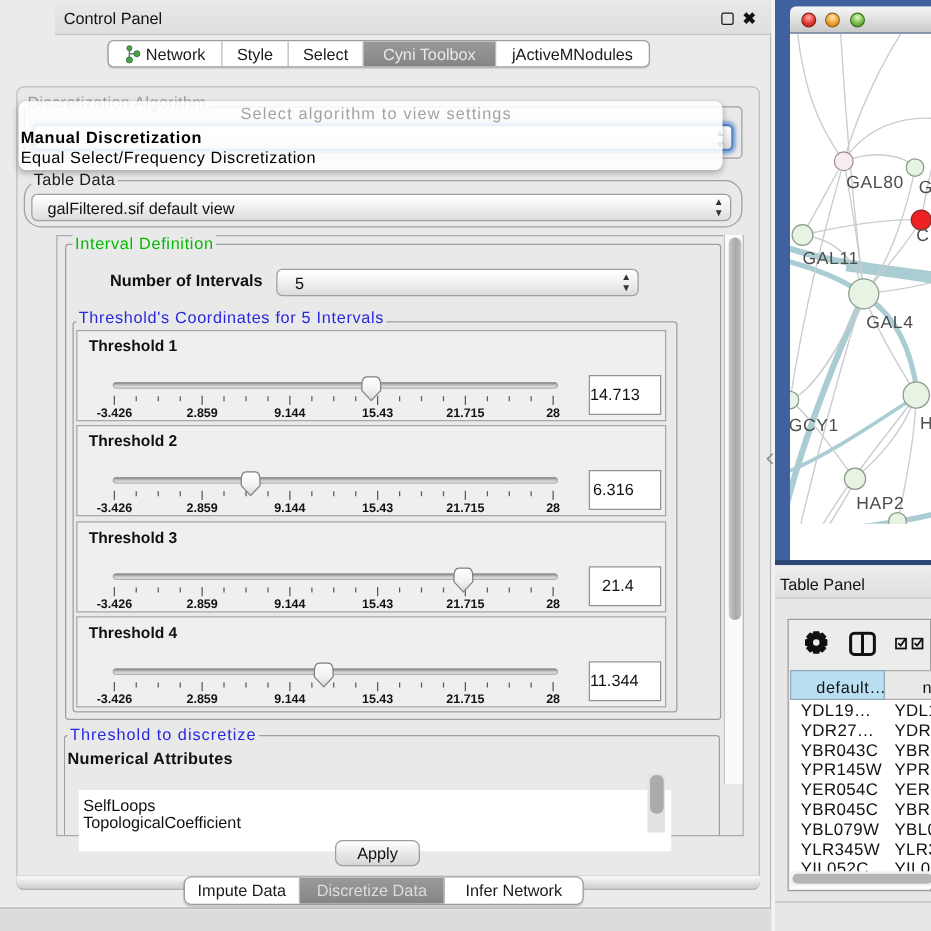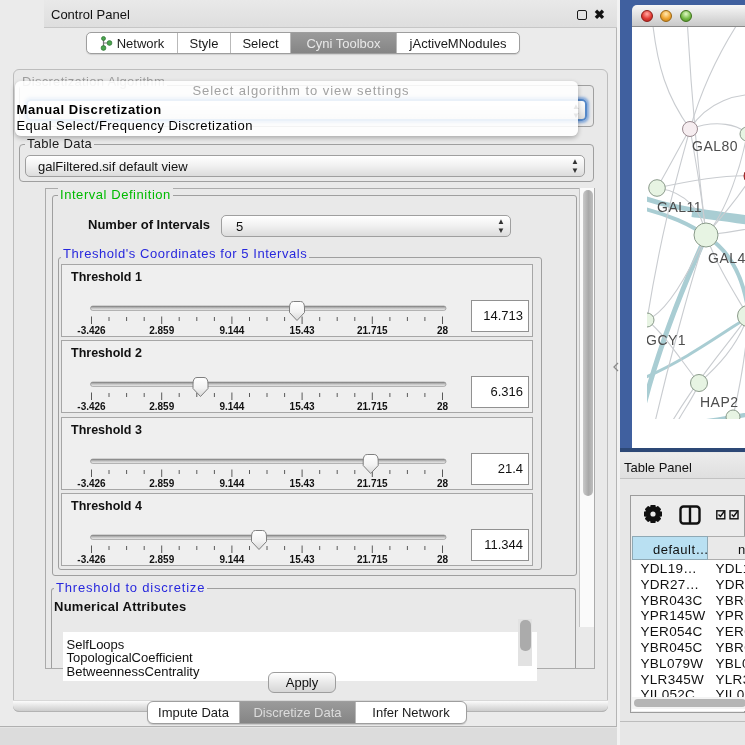--- a/index.html
+++ b/index.html
@@ -29,21 +29,21 @@
 .combo { position:absolute; height:22px; border:1px solid #9f9f9f; border-radius:5px;
   background:linear-gradient(#ffffff,#f2f2f2 45%,#dcdcdc); font-size:13px; color:#111; }
 .combo .ctext { position:absolute; left:12px; top:3px; }
 .combo .arrows { position:absolute; right:5px; top:1px; font-size:8px; color:#333; line-height:9px; text-align:center; }
 
 #scrollpane { position:absolute; left:31px; top:118px; width:550px; height:481px; border:1px solid #ababab; background:#e9e9e9; }
 
 .thp { position:absolute; left:61px; width:472px; height:73px; background:#efefef; border:1px solid #a6a6a6; }
 .thlab { position:absolute; left:9px; top:5px; font-size:12.5px; font-weight:bold; color:#111; }
 .thval { position:absolute; left:409px; top:35px; width:58px; height:32px; background:#fff; border:1px solid #919191;
-  font-size:13px; color:#111; text-align:right; padding:7px 5px 0 0; }
+  font-size:13px; color:#111; text-align:right; padding:7px 21px 0 0; }
 
 #attrlist { position:absolute; left:63px; top:617px; width:474px; height:49px; background:#fff; font-size:13px; color:#111; padding-top:5.5px;margin-top:15px; }
 #attrlist div { padding-left:3.5px; height:13.5px; line-height:13.5px; }
 
 #vsb { position:absolute; left:579px; top:188px; width:15px; height:439px; background:#fafafa;
   border-left:1px solid #c3c3c3; }
 #vsb .thumb { position:absolute; left:2.5px; top:2px; width:10px; height:306px; border-radius:6px;
   background:linear-gradient(90deg,#c9c9c9,#a9a9a9 55%,#bdbdbd); }
 
 #apply { position:absolute; left:268px; top:672px; width:68px; height:21px; background:linear-gradient(#ffffff,#e9e9e9 50%,#d6d6d6);
@@ -61,21 +61,21 @@
 #popup { position:absolute; left:14.5px; top:81px; width:563px; height:55px; background:rgba(255,255,255,0.88);
   border-radius:6px; box-shadow:0 2px 5px rgba(0,0,0,0.28); }
 #popup .it1 { position:absolute; left:0; width:100%; top:2px; text-align:center; text-indent:10px; font-size:13px; color:#a2a2a2; letter-spacing:0.95px; }
 #popup .it2 { position:absolute; left:2px; top:21px; font-size:13px; font-weight:bold; color:#000; letter-spacing:0.55px; }
 #popup .it3 { position:absolute; left:2px; top:37px; font-size:13px; color:#000; letter-spacing:0.45px; }
 
 #netwin { position:absolute; left:620px; top:0; width:125px; height:452px; background:#40609f; }
 #nettitle { position:absolute; left:12px; top:5px; width:113px; height:22px;
   background:linear-gradient(#f7f7f7,#c9c9c9); border-bottom:1px solid #8b8b8b; border-radius:5px 0 0 0; }
 .light { position:absolute; top:5px; width:12px; height:12px; border-radius:50%; }
-#netcanvas { position:absolute; left:12px; top:27px; width:113px; height:464px; background:#fff;padding-left:15px; }
+#netcanvas { position:absolute; left:12px; top:27px; width:113px; height:464px; background:#fff; }
 #netbotline { position:absolute; left:0; top:448px; width:125px; height:4px; background:#2d4876; }
 
 #tpwin { position:absolute; left:620px; top:452px; width:125px; height:293px; background:#e7e7e7; }
 #tptitle { position:absolute; left:0; top:1px; width:125px; height:26px; background:linear-gradient(#ececec,#dfdfdf);
   border-bottom:1px solid #c2c2c2; }
 #tptitle span { position:absolute; left:4px; top:7px; font-size:13px; color:#111; }
 #tpanel { position:absolute; left:10px; top:43px; width:115px; height:218px; background:#ececec;
   border:1px solid #9c9c9c; }
 .hcell { position:absolute; font-size:13px; color:#111; letter-spacing:0.5px; }
 </style></head>
@@ -106,21 +106,21 @@
 
   <div id="content">
 
     <div class="group" style="left:5px;top:15px;width:575px;height:42px;">
       <div class="gtitle" style="letter-spacing:0.3px;left:0;top:-12px;color:#9d9d9d;">Discretization Algorithm</div>
       <div class="combo" style="left:6px;top:13px;width:561px;box-shadow:0 0 2.5px 1.5px rgba(110,155,215,0.8);border:2px solid #5588c8;">
         <div class="arrows">▲<br>▼</div>
       </div>
     </div>
 
-    <div class="group" style="left:5px;top:74px;width:575px;height:38px;">
+    <div class="group" style="left:5px;top:74px;width:575px;height:38px;border-radius:14px;">
       <div class="gtitle" style="letter-spacing:0.3px;">Table Data</div>
       <div class="combo" style="left:5px;top:10px;width:560px;">
         <div class="ctext">galFiltered.sif default view</div>
         <div class="arrows">▲<br>▼</div>
       </div>
     </div>
 
     <div id="scrollpane"></div>
 
     <div class="group" style="left:38px;top:125px;width:525px;height:381px;border-radius:3px;">
@@ -329,21 +329,20 @@
       <div class="thumb"></div>
     </div>
 
   <div class="group" style="left:51px;top:588px;width:525px;height:80px;border-bottom:none;border-radius:3px 3px 0 0;">
     <div class="gtitle" style="color:#2828dd;letter-spacing:0.8px;left:2px;">Threshold to discretize</div>
   </div>
   <div class="abs" style="left:54px;top:599px;font-size:13px;font-weight:bold;color:#111;letter-spacing:0.25px;">Numerical Attributes</div>
   <div id="attrlist">
     <div>SelfLoops</div>
     <div>TopologicalCoefficient</div>
-    <div>BetweennessCentrality</div>
   </div>
   <div class="abs" style="left:518px;top:619px;width:14px;height:47px;background:#e2e2e2;">
     <div class="abs" style="left:1.5px;top:1px;width:11px;height:31px;border-radius:5px;background:#ababab;"></div>
   </div>
 
   <div id="apply">Apply</div>
   <div id="botbar"></div>
   <div id="bottabs">
     <div class="seg" style="width:92px">Impute Data</div>
     <div class="seg sel" style="width:116px">Discretize Data</div>

